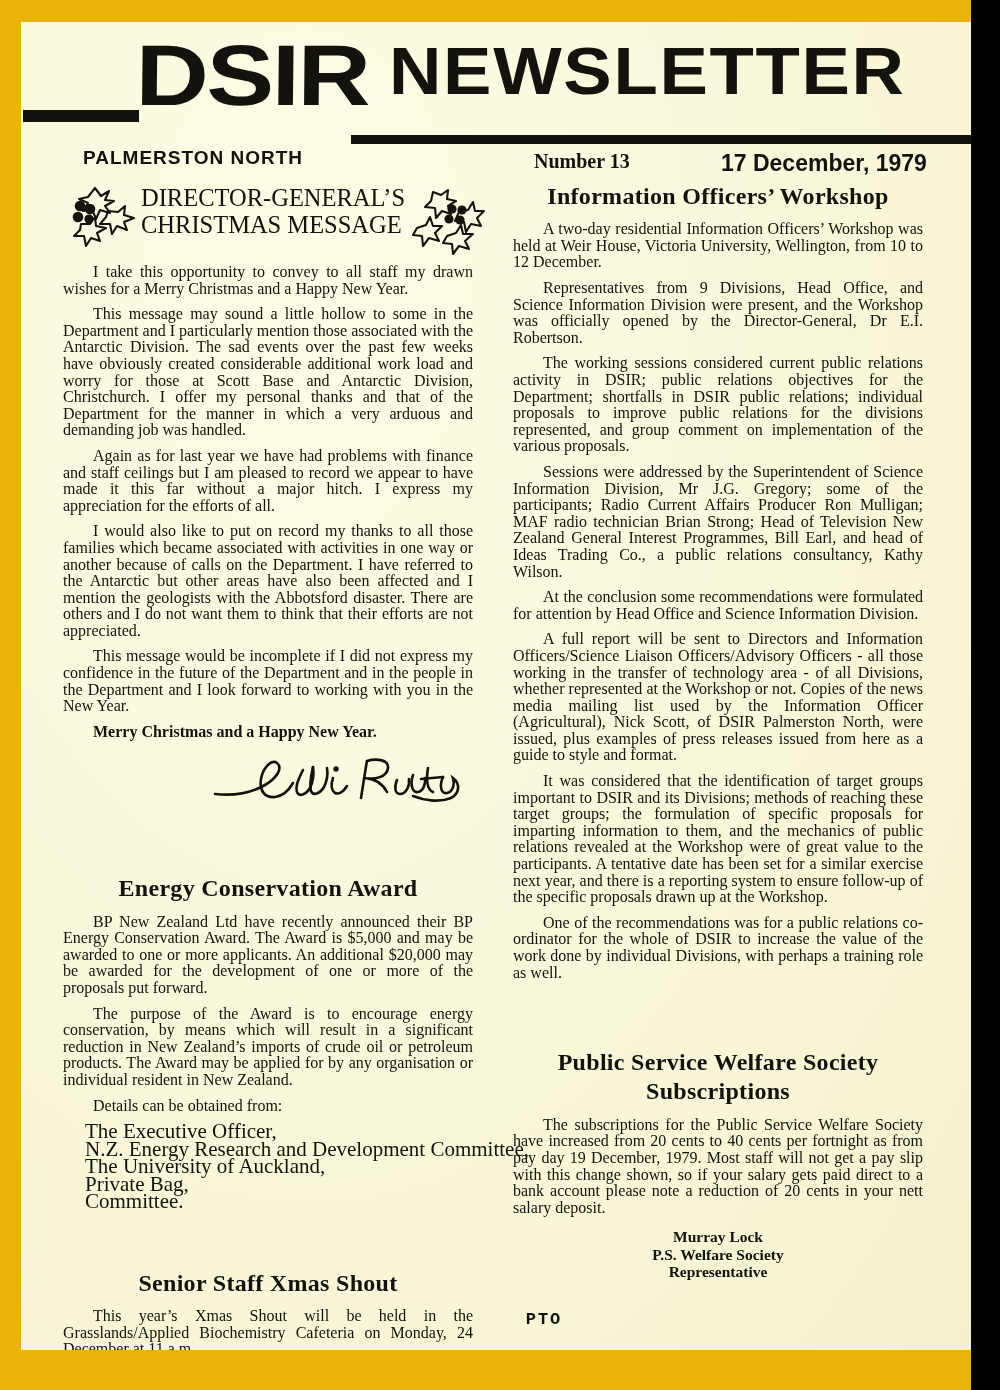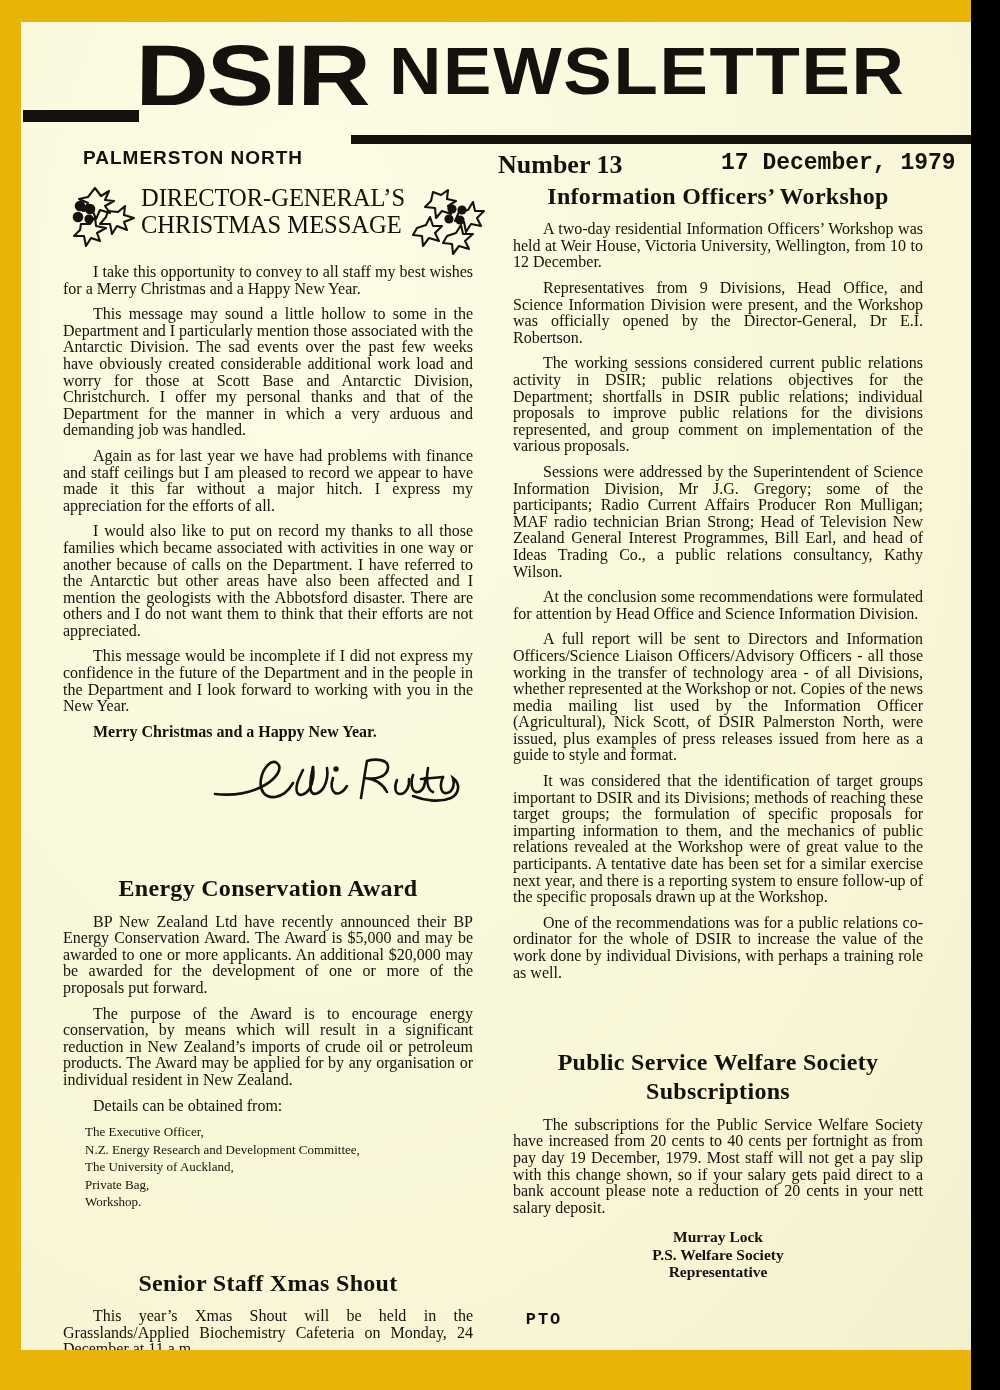--- a/index.html
+++ b/index.html
@@ -15,37 +15,37 @@
   .dsir{position:absolute;left:115px;top:10px;font-family:"Liberation Sans",sans-serif;
         font-weight:700;font-size:86px;letter-spacing:-2px;color:#14120c;
         transform:scaleX(1.18) skewX(-0.5deg);transform-origin:left top;line-height:86px;}
   .dsir-rule{position:absolute;left:2px;top:88px;width:116px;height:12px;background:#14120c;}
   .nl{position:absolute;left:368px;top:14px;font-family:"Liberation Sans",sans-serif;
       font-weight:700;font-size:66px;letter-spacing:1.5px;color:#14120c;
       transform:scaleX(1.1);transform-origin:left top;line-height:70px;}
   .nl-rule{position:absolute;left:330px;top:113px;width:620px;height:9px;background:#14120c;}
   .place{position:absolute;left:62px;top:125px;font-family:"Liberation Sans",sans-serif;
          font-weight:700;font-size:19px;letter-spacing:1px;color:#14120c;}
-  .issue{position:absolute;left:477px;top:128px;font-size:26px;font-weight:700;color:#14120c;
+  .issue{position:absolute;left:513px;top:128px;font-size:20px;font-weight:700;color:#14120c;
          font-family:"Liberation Serif",serif;}
   .issue-date{position:absolute;left:700px;top:128px;font-size:23px;font-weight:700;color:#14120c;
-         font-family:Liberation Mono, monospace;}
+         font-family:Liberation Sans, sans-serif;}
 
   
   .cols{position:absolute;left:0;top:160px;width:958px;height:1120px;}
   .col{position:absolute;top:0;width:410px;}
   .col-left{left:42px;}
   .col-right{left:492px;}
 
   h2.sec{font-family:"Liberation Serif",serif;font-weight:700;font-size:24px;
          text-align:center;margin:0 0 10px 0;color:#14120c;letter-spacing:.3px;line-height:1.22;}
   p.body{margin:0 0 9px 0;font-size:16px;line-height:16.6px;text-align:justify;
          text-indent:30px;color:#141209;-webkit-hyphens:none;hyphens:none;}
   p.bold{font-weight:700;text-indent:30px;}
-  .addr{margin:2px 0 0 22px;font-size:13px;line-height:17.5px;color:#141209;}
+  .addr{margin:2px 0 0 22px;font-size:21px;line-height:17.5px;color:#141209;}
   .addr div{white-space:nowrap;}
 
   
   .xmas-head{position:relative;height:78px;margin-bottom:4px;}
   .xmas-title{position:absolute;left:78px;top:2px;width:272px;text-align:left;
               font-weight:400;font-size:24.5px;line-height:27px;color:#14120c;}
   .holly{position:absolute;}
   .holly.left{left:2px;top:-2px;}
   .holly.right{left:344px;top:4px;}
 
@@ -109,21 +109,21 @@
             <g fill="#14120c">
               <circle cx="45" cy="23" r="4.6"></circle>
                   <circle cx="55" cy="24" r="4.6"></circle>
               <circle cx="42" cy="33" r="4.6"></circle>
                   <circle cx="53" cy="34" r="4.6"></circle>
             </g>
           </svg>
         </span>
       </div>
 
-      <p class="body">I take this opportunity to convey to all staff my best wishes for a Merry Christmas and a Happy New Year.</p>
+      <p class="body">I take this opportunity to convey to all staff my drawn wishes for a Merry Christmas and a Happy New Year.</p>
       <p class="body">This message may sound a little hollow to some in the Department and I particularly mention those associated with the Antarctic Division.  The sad events over the past few weeks have obviously created considerable additional work load and worry for those at Scott Base and Antarctic Division, Christchurch.  I offer my personal thanks and that of the Department for the manner in which a very arduous and demanding job was handled.</p>
       <p class="body">Again as for last year we have had problems with finance and staff ceilings but I am pleased to record we appear to have made it this far without a major hitch.  I express my appreciation for the efforts of all.</p>
       <p class="body">I would also like to put on record my thanks to all those families which became associated with activities in one way or another because of calls on the Department.  I have referred to the Antarctic but other areas have also been affected and I mention the geologists with the Abbotsford disaster.  There are others and I do not want them to think that their efforts are not appreciated.</p>
       <p class="body">This message would be incomplete if I did not express my confidence in the future of the Department and in the people in the Department and I look forward to working with you in the New Year.</p>
       <p class="body bold">Merry Christmas and a Happy New Year.</p>
 
       <span class="sig">
         <svg width="260" height="62" viewBox="0 0 260 62">
           <g fill="none" stroke="#14120c" stroke-width="2.6" stroke-linecap="round">
             <path d="M8 44 C26 46 44 43 58 35 C70 28 76 18 70 13 C64 9 56 18 54 29 C52 41 58 48 68 47 C76 46 82 40 86 33"></path>
@@ -145,21 +145,21 @@
 
       <h2 class="sec">Energy  Conservation  Award</h2>
       <p class="body">BP New Zealand Ltd have recently announced their BP Energy Conservation Award.  The Award is $5,000 and may be awarded to one or more applicants.   An additional $20,000 may be awarded for the development of one or more of the proposals put forward.</p>
       <p class="body">The purpose of the Award is to encourage energy conservation, by means which will result in a significant reduction in New Zealand’s imports of crude oil or petroleum products.  The Award may be applied for by any organisation or individual resident in New Zealand.</p>
       <p class="body">Details can be obtained from:</p>
       <div class="addr">
         <div>The Executive Officer,</div>
         <div>N.Z. Energy Research and Development Committee,</div>
         <div>The University of Auckland,</div>
         <div>Private Bag,</div>
-        <div>Workshop.</div>
+        <div>Committee.</div>
       </div>
 
       <div class="gap-lg"></div>
 
       <h2 class="sec">Senior  Staff  Xmas  Shout</h2>
       <p class="body">This year’s Xmas Shout will be held in the Grasslands/Applied Biochemistry Cafeteria on Monday, 24 December at 11 a.m.</p>
     </div>
 
     <div class="col col-right">
       <h2 class="sec">Information  Officers’  Workshop</h2>

